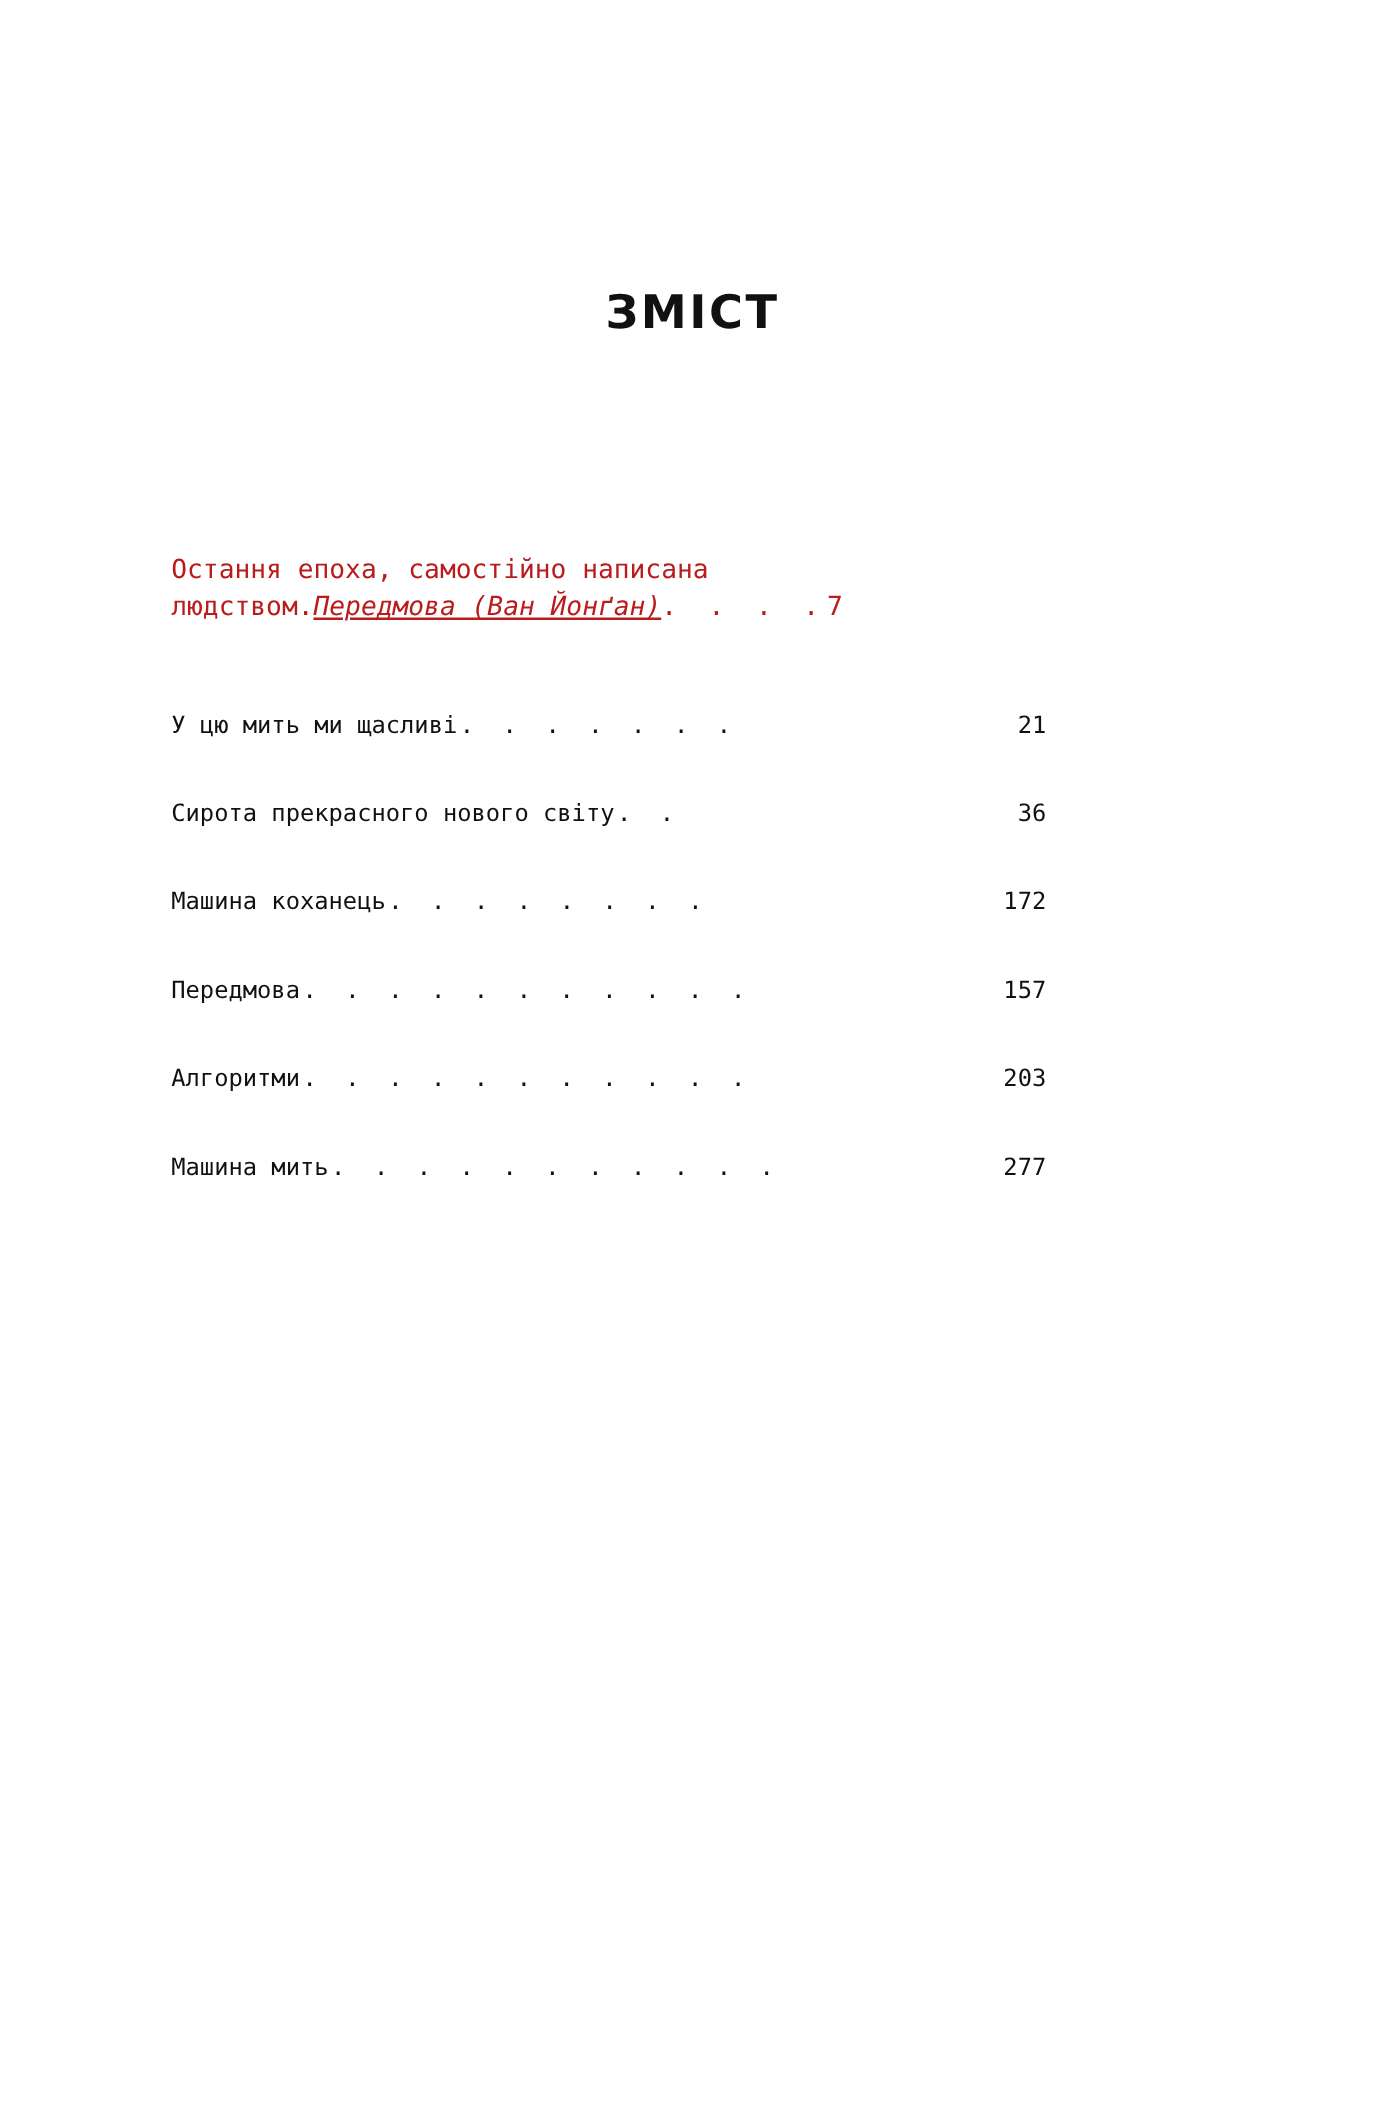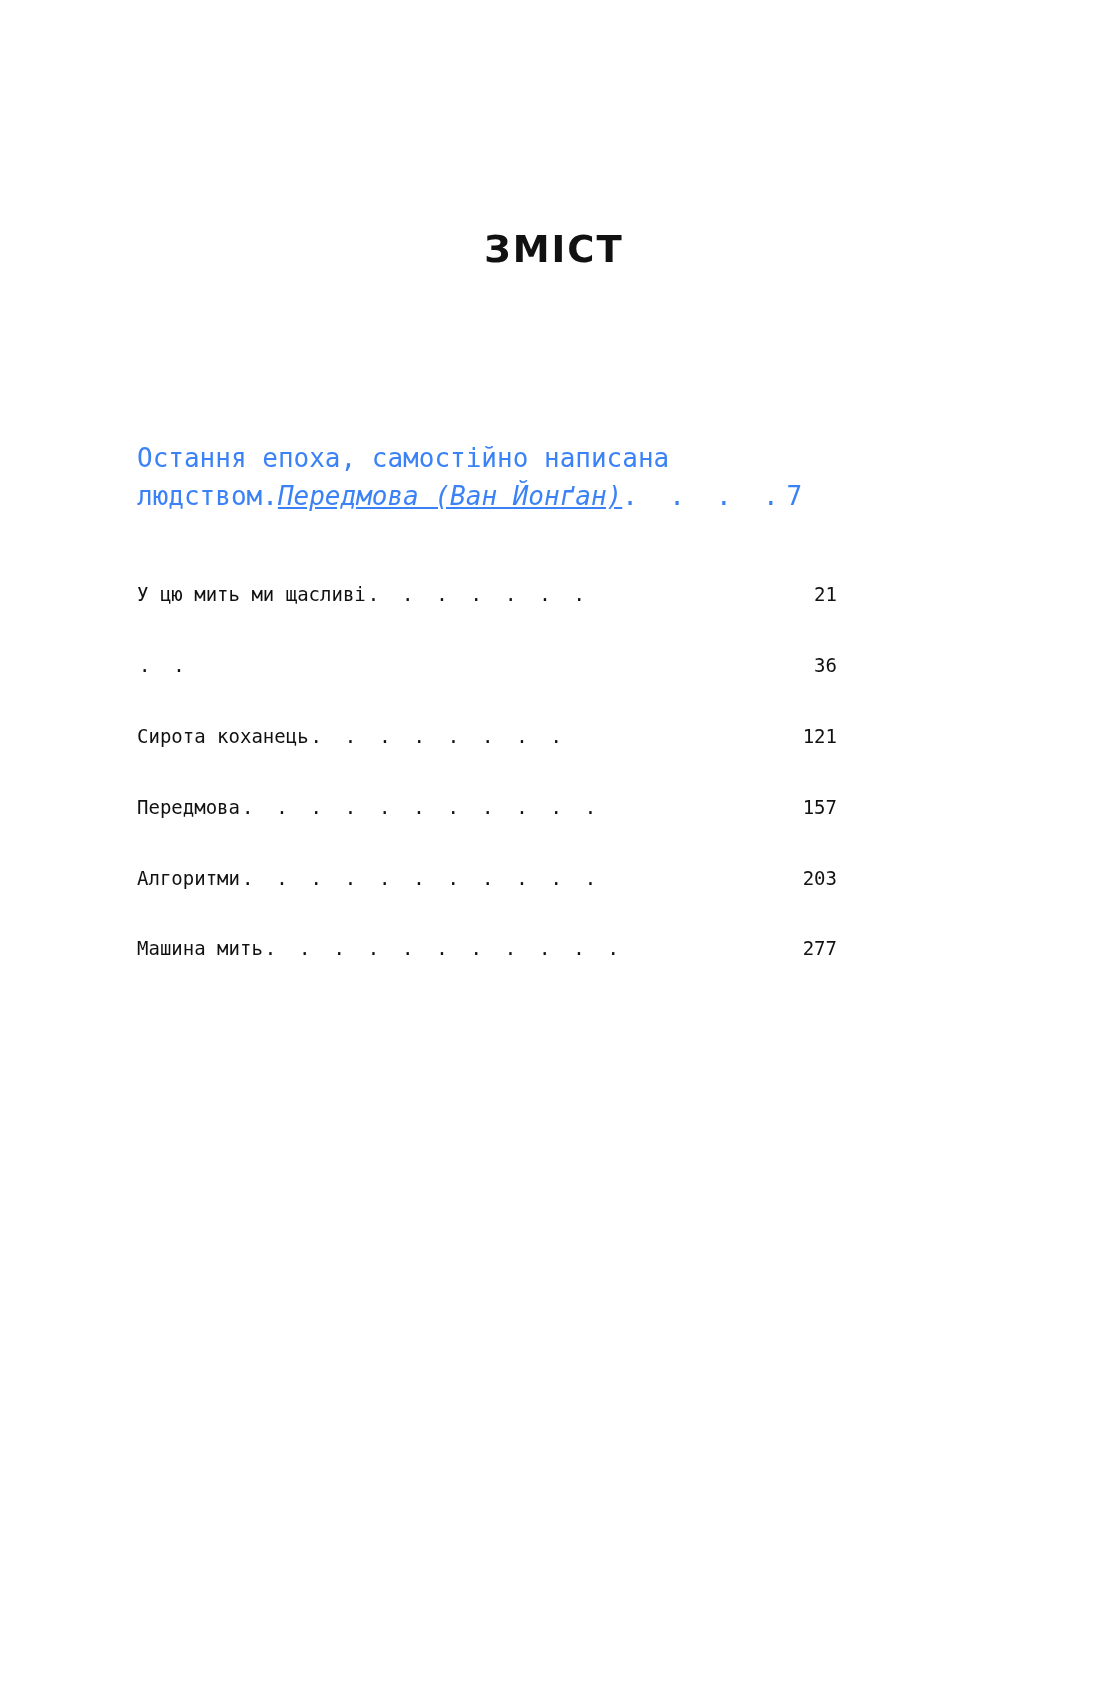--- a/index.html
+++ b/index.html
@@ -32,23 +32,23 @@
     letter-spacing: 2px;
     color: #111111;
   }
   .toc-body {
     position: absolute;
     top: 440px;
     left: 137px;
     width: 700px;
   }
   .entry {
-    font-size: 26px;
+    font-size: 21px;
     line-height: 1.45;
-    color: #3b82f6;
+    color: #b91c1c;
     margin-bottom: 10px;
   }
   .entry-preface {
     margin-bottom: 0;
   }
   .preface-line1 {
     white-space: nowrap;
   }
   .preface-line2 {
     white-space: nowrap;
@@ -105,28 +105,29 @@
 
     <div class="chapter-list">
 
       <div class="chapter-row">
         <span class="chapter-title">У цю мить ми щасливі</span>
         <span class="leader">. . . . . . .</span>
         <span class="page-num">21</span>
       </div>
 
       <div class="chapter-row">
+        <span class="chapter-title">Сирота прекрасного нового світу</span>
         <span class="leader">. .</span>
         <span class="page-num">36</span>
       </div>
 
       <div class="chapter-row">
-        <span class="chapter-title">Сирота коханець</span>
+        <span class="chapter-title">Машина коханець</span>
         <span class="leader">. . . . . . . .</span>
-        <span class="page-num">121</span>
+        <span class="page-num">172</span>
       </div>
 
       <div class="chapter-row">
         <span class="chapter-title">Передмова</span>
         <span class="leader">. . . . . . . . . . .</span>
         <span class="page-num">157</span>
       </div>
 
       <div class="chapter-row">
         <span class="chapter-title">Алгоритми</span>

